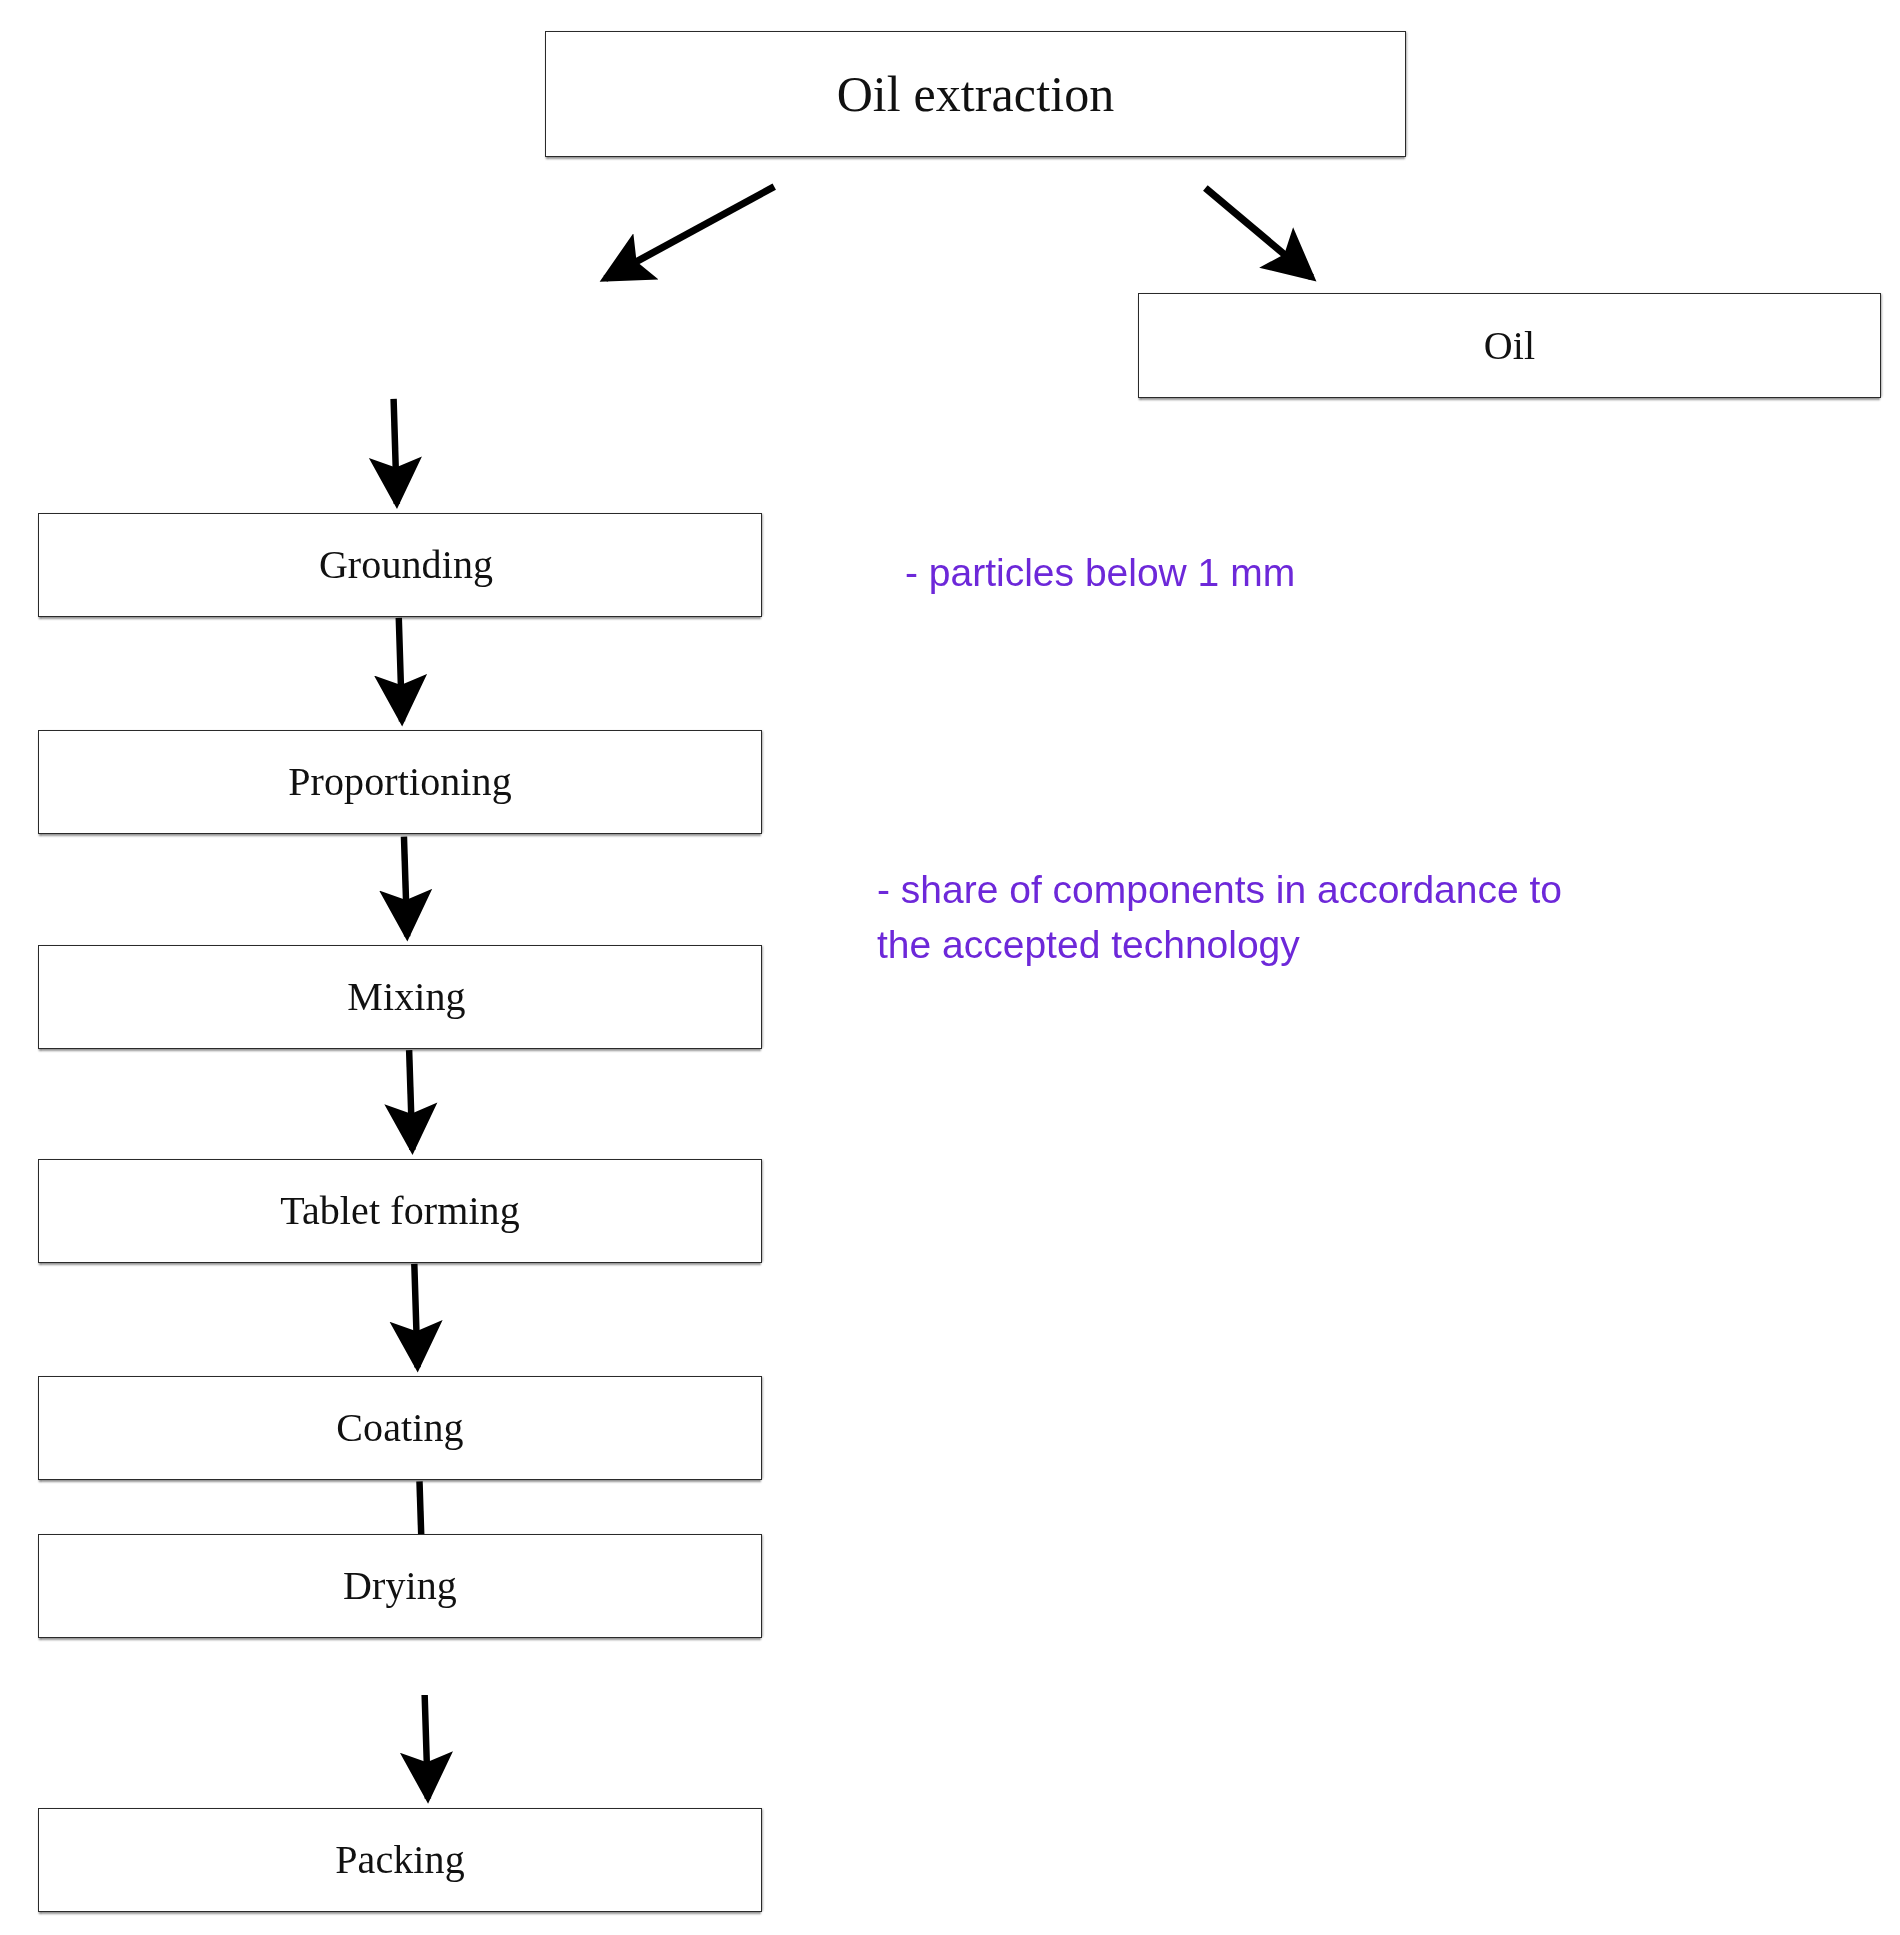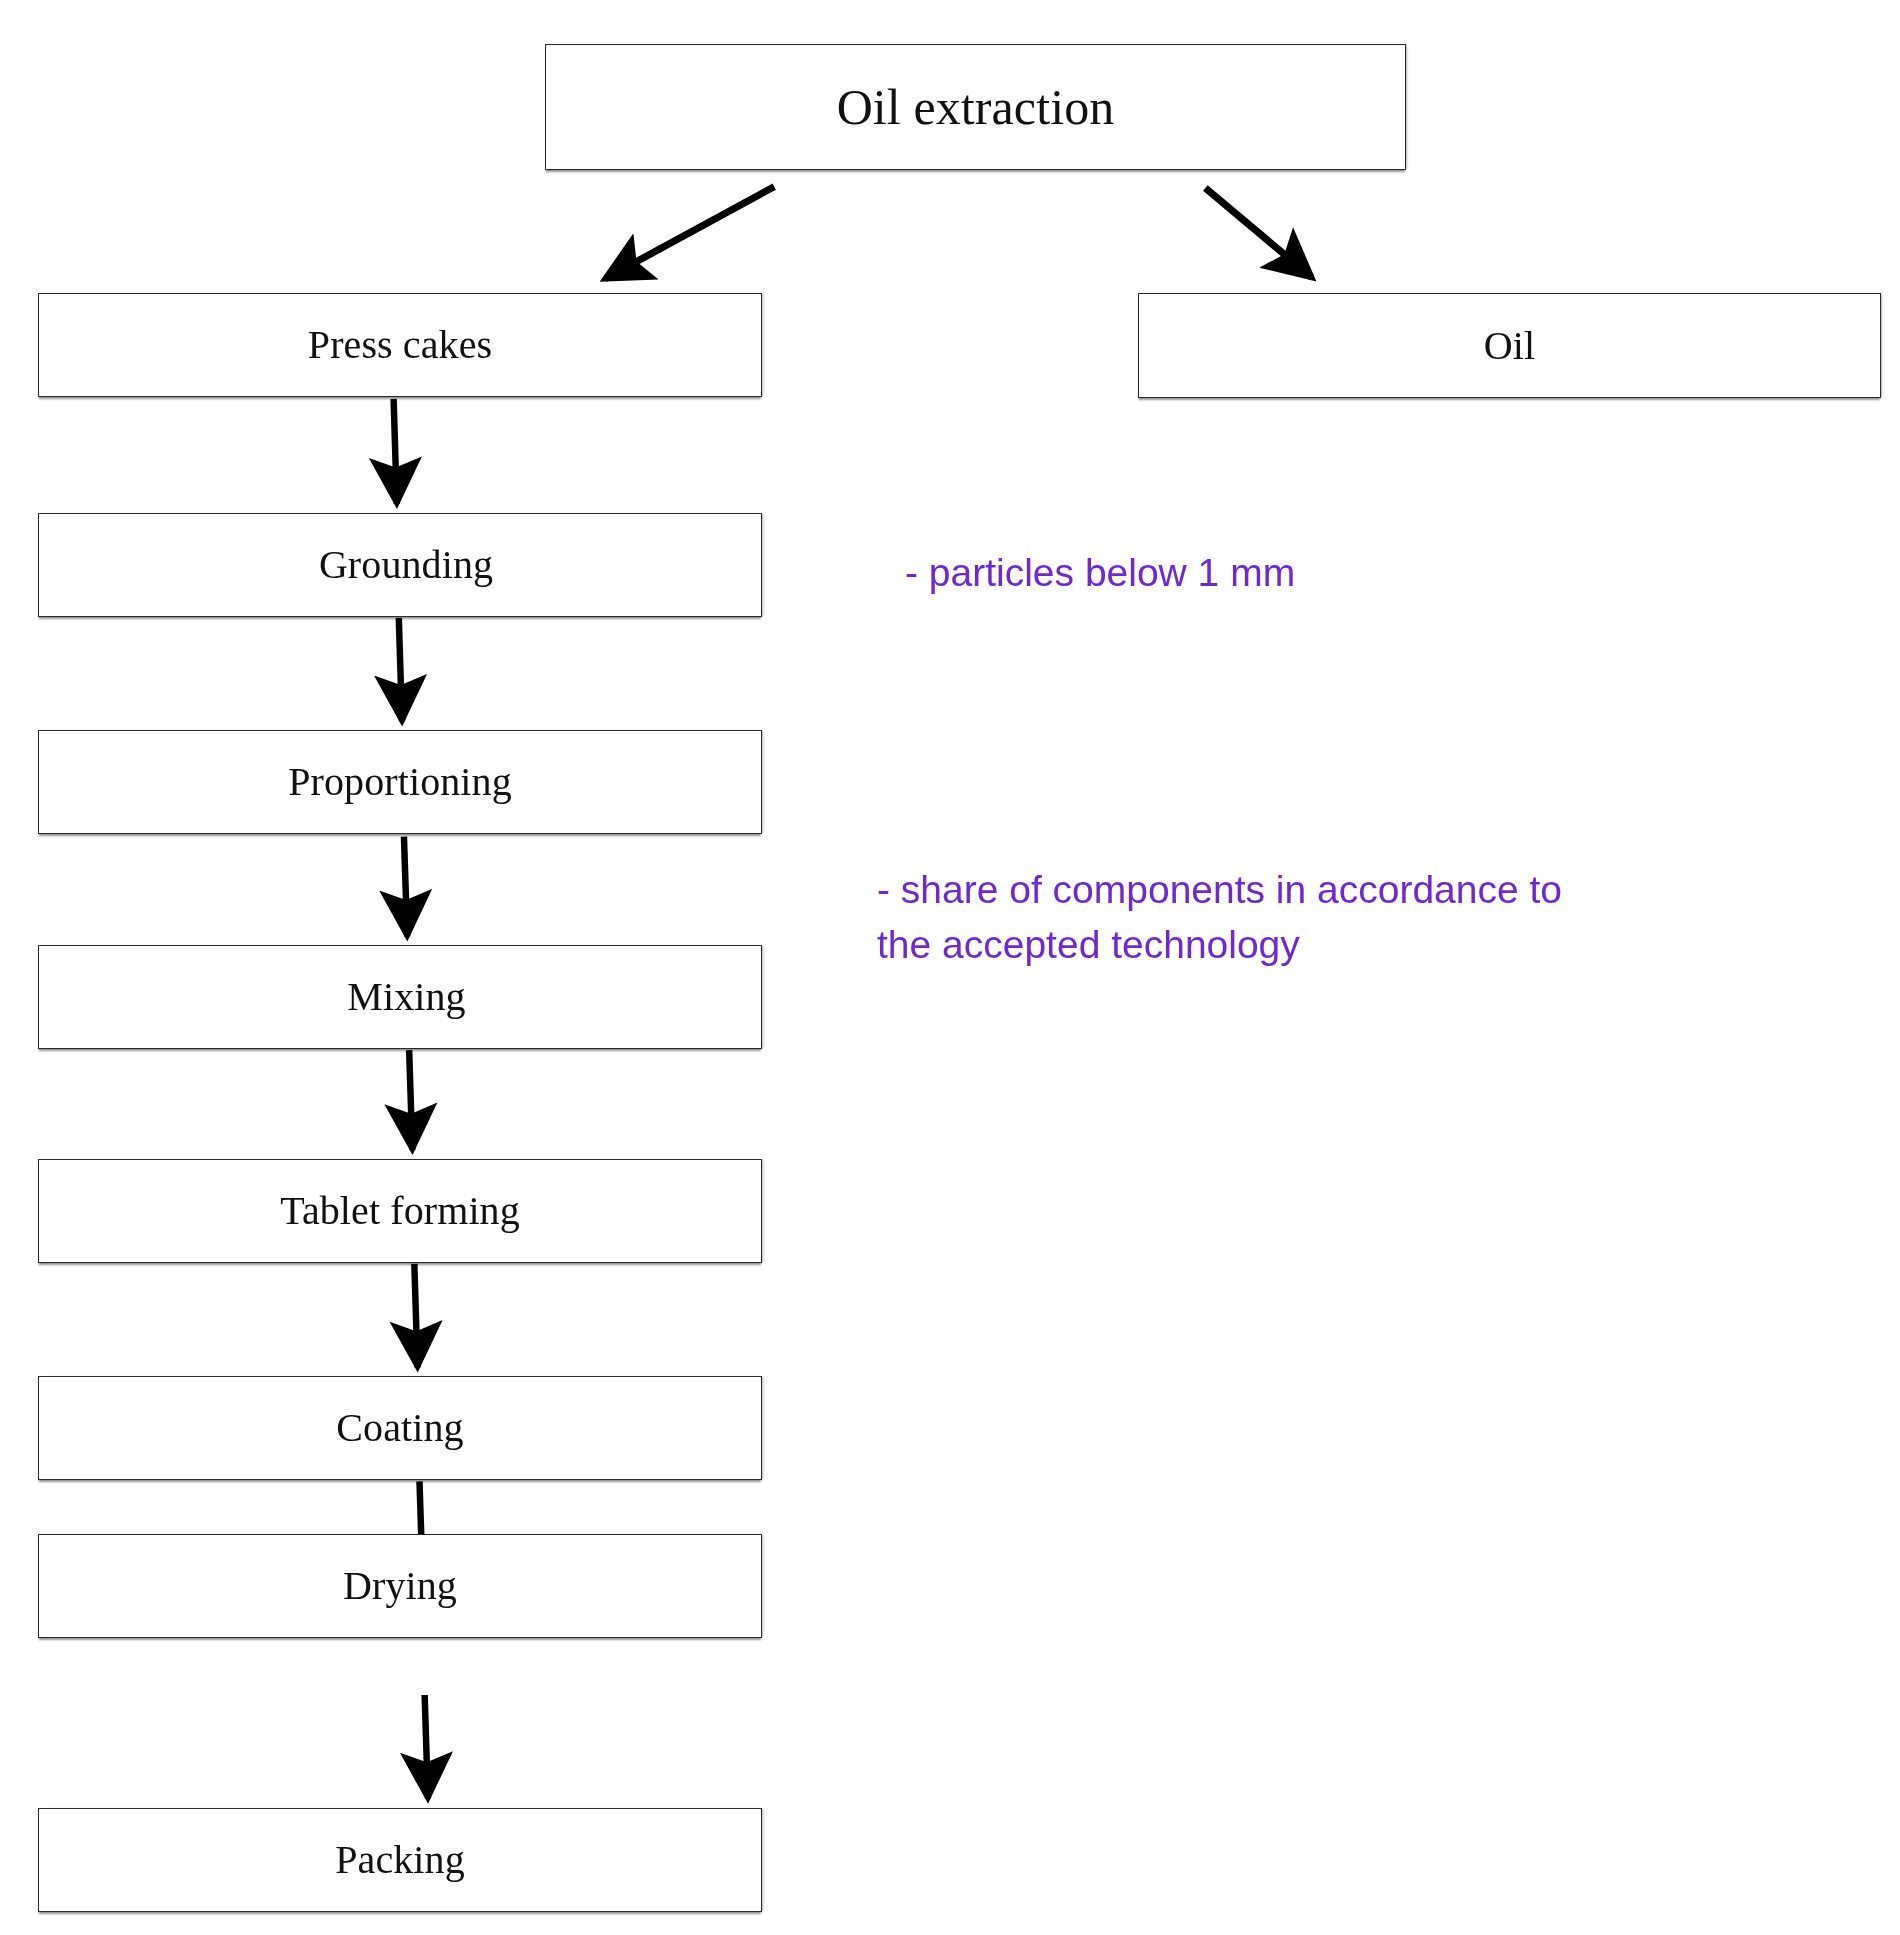--- a/index.html
+++ b/index.html
@@ -33,21 +33,21 @@
   }
   .node-label {
     font-family: "Liberation Serif", "DejaVu Serif", serif;
     color: #111111;
     line-height: 1.05;
     text-align: center;
     white-space: nowrap;
     letter-spacing: 0.1px;
   }
   
-  .node.top   { left: 545px;  top: 44px;   width: 861px; height: 126px; }
+  .node.top   { left: 545px;  top: 31px;   width: 861px; height: 126px; }
   .node.top .node-label { font-size: 50px; }
 
   .node.left  { left: 38px;   width: 724px; height: 104px; }
   .node.left .node-label { font-size: 40px; }
 
   .node.right { left: 1138px; top: 293px;  width: 743px; height: 105px; }
   .node.right .node-label { font-size: 40px; }
 
   .n-press    { top: 293px; }
   .n-ground   { top: 513px; padding-left: 12px; }
@@ -104,23 +104,20 @@
     <line x1="632" y1="1622" x2="637" y2="1776" stroke="#000000" stroke-width="10" marker-end="url(#ah)"></line>
     <line x1="640" y1="1952" x2="645" y2="2112" stroke="#000000" stroke-width="10" marker-end="url(#ah)"></line>
     <line x1="648" y1="2288" x2="653" y2="2442" stroke="#000000" stroke-width="10" marker-end="url(#ah)"></line>
     <line x1="656" y1="2618" x2="661" y2="2778" stroke="#000000" stroke-width="10" marker-end="url(#ah)"></line>
   </svg>
 
   <div class="node top">
     <span class="node-label">Oil extraction</span>
   </div>
 
-  <div class="node left n-press">
-    <span class="node-label">Press cakes</span>
-  </div>
 
   <div class="node right">
     <span class="node-label">Oil</span>
   </div>
 
   <div class="node left n-ground">
     <span class="node-label">Grounding</span>
   </div>
 
   <div class="node left n-proport">

